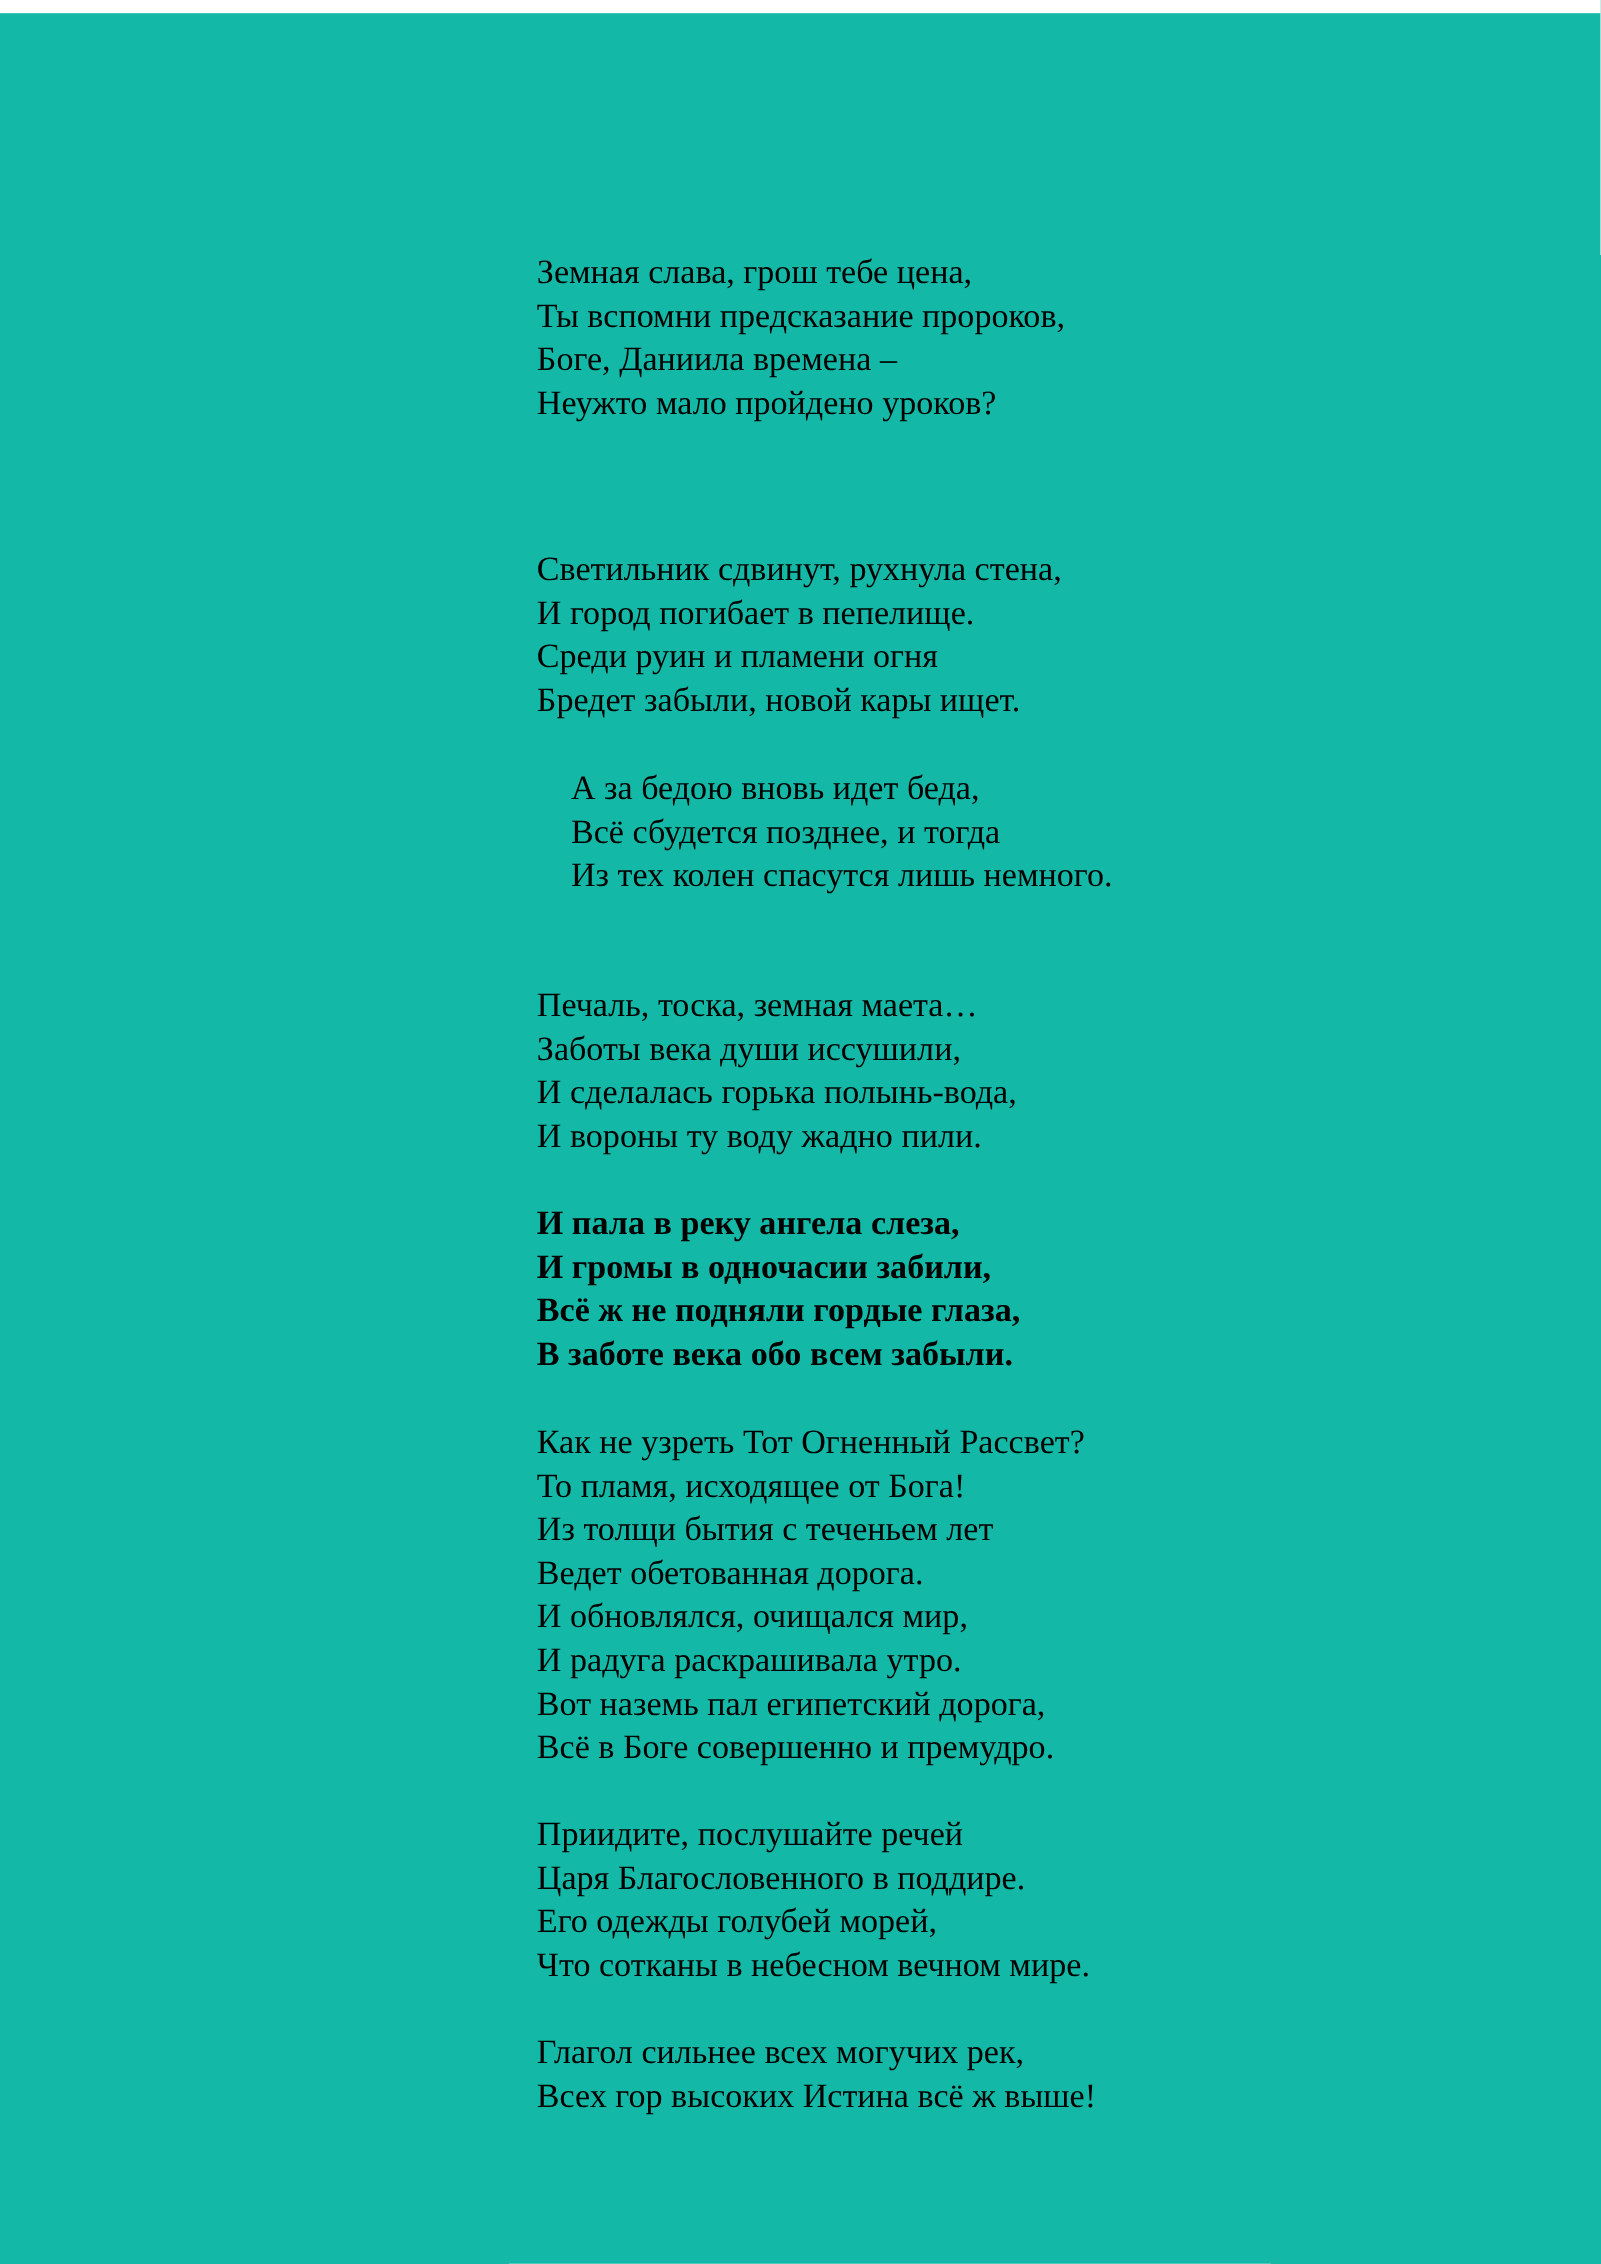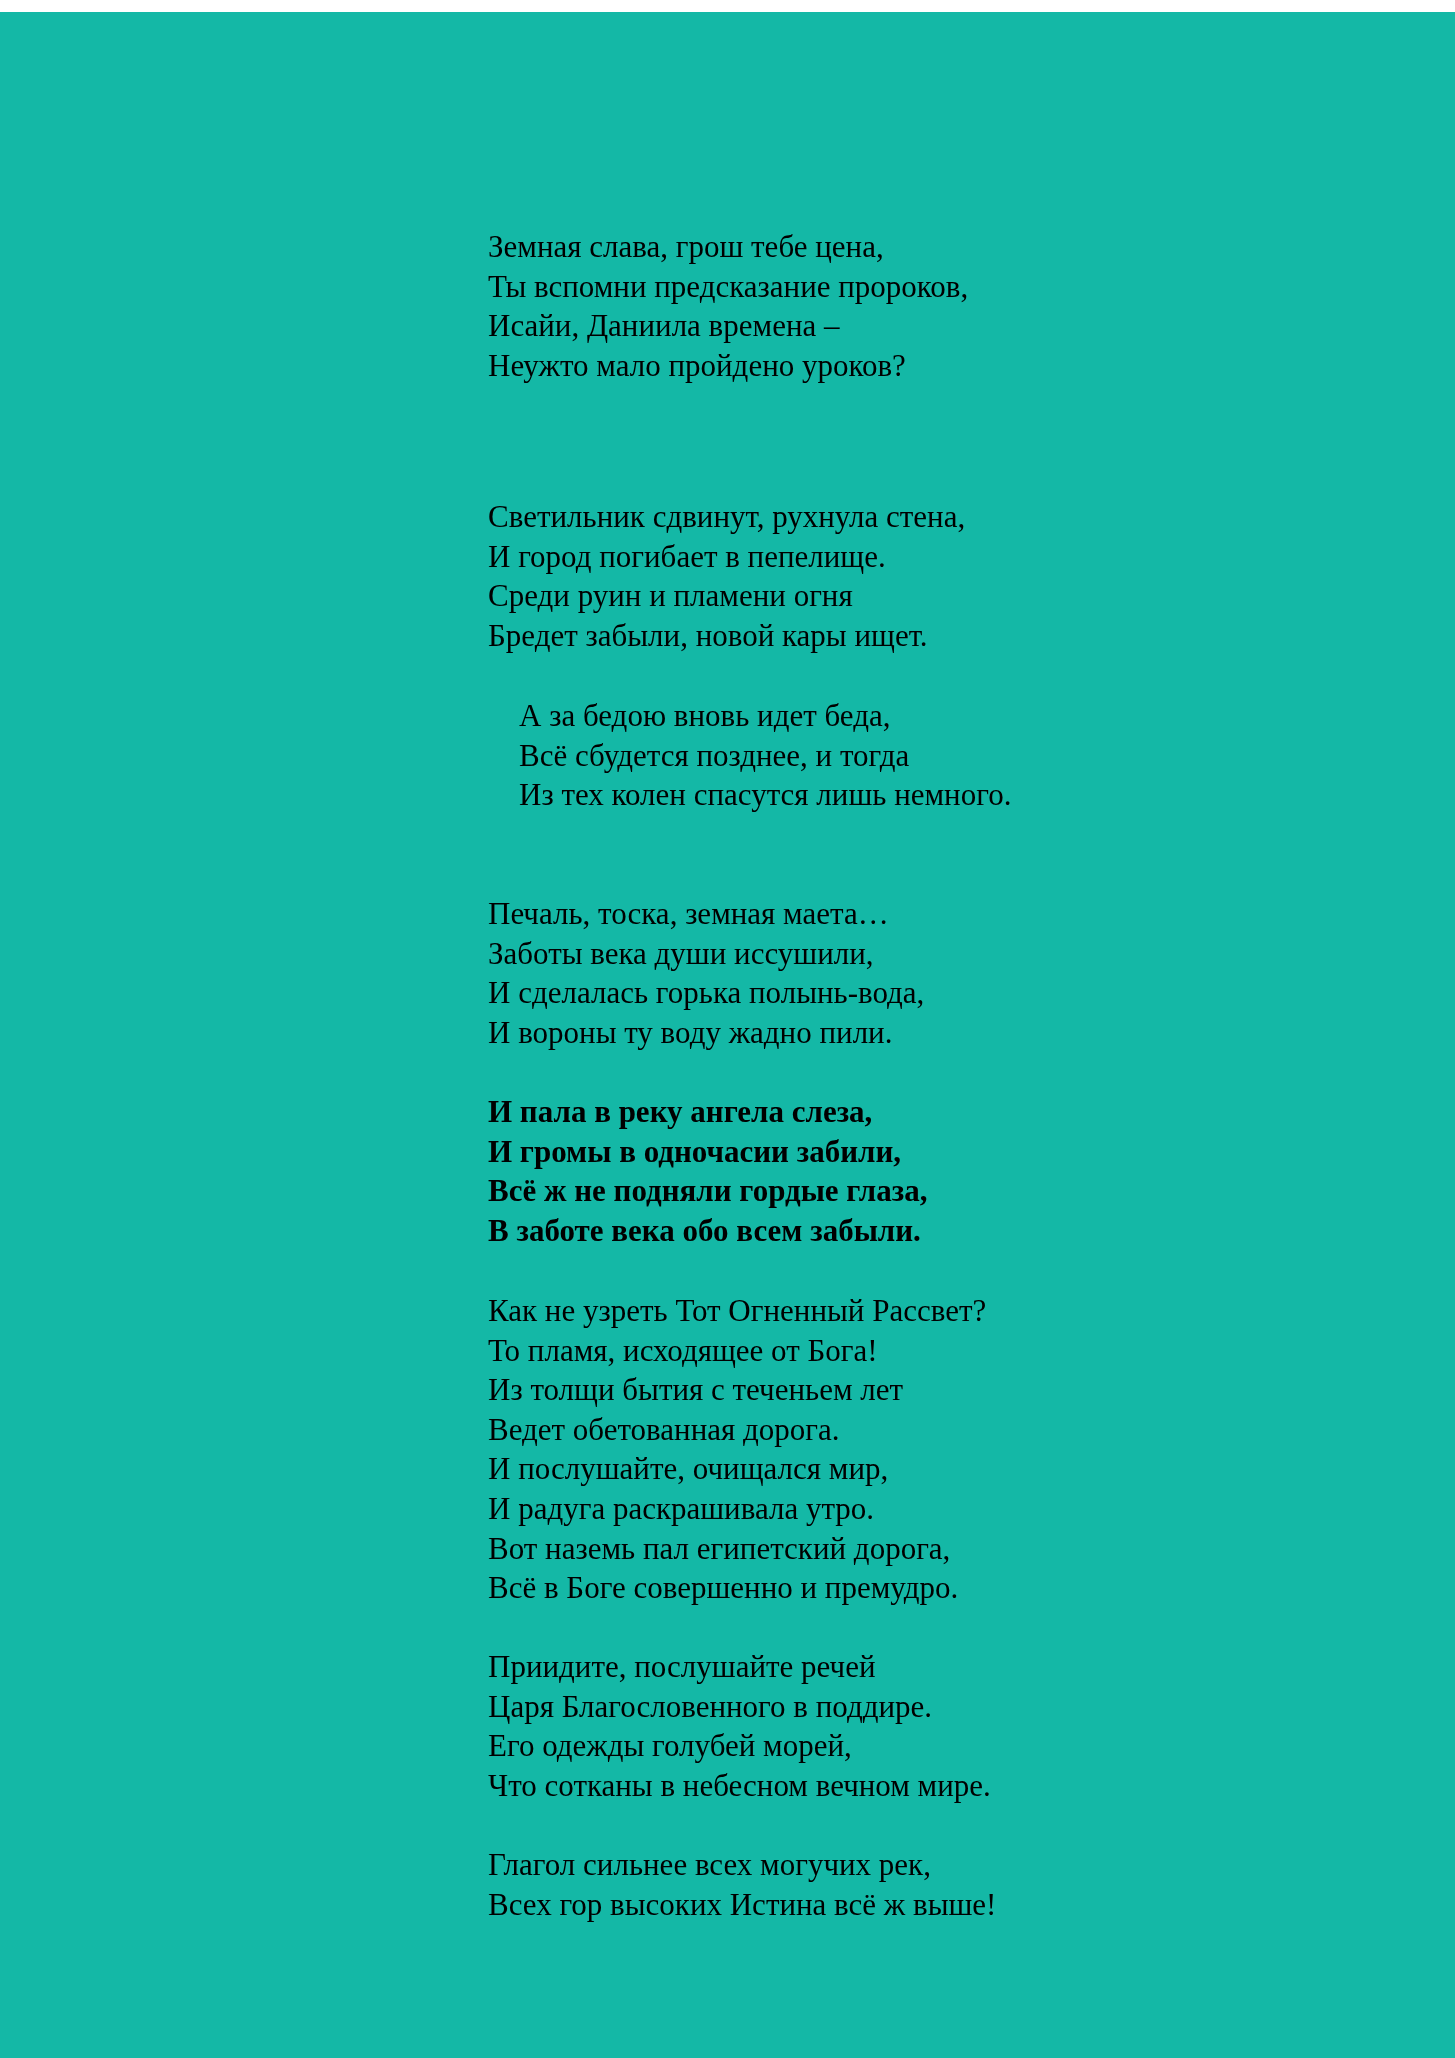--- a/index.html
+++ b/index.html
@@ -42,21 +42,21 @@
     }
   </style>
 </head>
 <body>
 
 <div class="page">
   <div class="poem" id="poem">
       <div class="stanza" style="top: 215px;">
         <span class="line">Земная слава, грош тебе цена,</span>
         <span class="line">Ты вспомни предсказание пророков,</span>
-        <span class="line">Исайи, Даниила времена –</span>
+        <span class="line">Боге, Даниила времена –</span>
         <span class="line">Неужто мало пройдено уроков?</span>
       </div>
       <div class="stanza" style="top: 485px;">
         <span class="line">Светильник сдвинут, рухнула стена,</span>
         <span class="line">И город погибает в пепелище.</span>
         <span class="line">Среди руин и пламени огня</span>
         <span class="line">Бредет забыли, новой кары ищет.</span>
       </div>
       <div class="stanza" style="top: 684px; margin-left: 31px;">
         <span class="line">А за бедою вновь идет беда,</span>
@@ -73,21 +73,21 @@
         <span class="line">И пала в реку ангела слеза,</span>
         <span class="line">И громы в одночасии забили,</span>
         <span class="line">Всё ж не подняли гордые глаза,</span>
         <span class="line">В заботе века обо всем забыли.</span>
       </div>
       <div class="stanza" style="top: 1279px;">
         <span class="line">Как не узреть Тот Огненный Рассвет?</span>
         <span class="line">То пламя, исходящее от Бога!</span>
         <span class="line">Из толщи бытия с теченьем лет</span>
         <span class="line">Ведет обетованная дорога.</span>
-        <span class="line">И послушайте, очищался мир,</span>
+        <span class="line">И обновлялся, очищался мир,</span>
         <span class="line">И радуга раскрашивала утро.</span>
         <span class="line">Вот наземь пал египетский дорога,</span>
         <span class="line">Всё в Боге совершенно и премудро.</span>
       </div>
       <div class="stanza" style="top: 1635px;">
         <span class="line">Приидите, послушайте речей</span>
         <span class="line">Царя Благословенного в поддире.</span>
         <span class="line">Его одежды голубей морей,</span>
         <span class="line">Что сотканы в небесном вечном мире.</span>
       </div>

